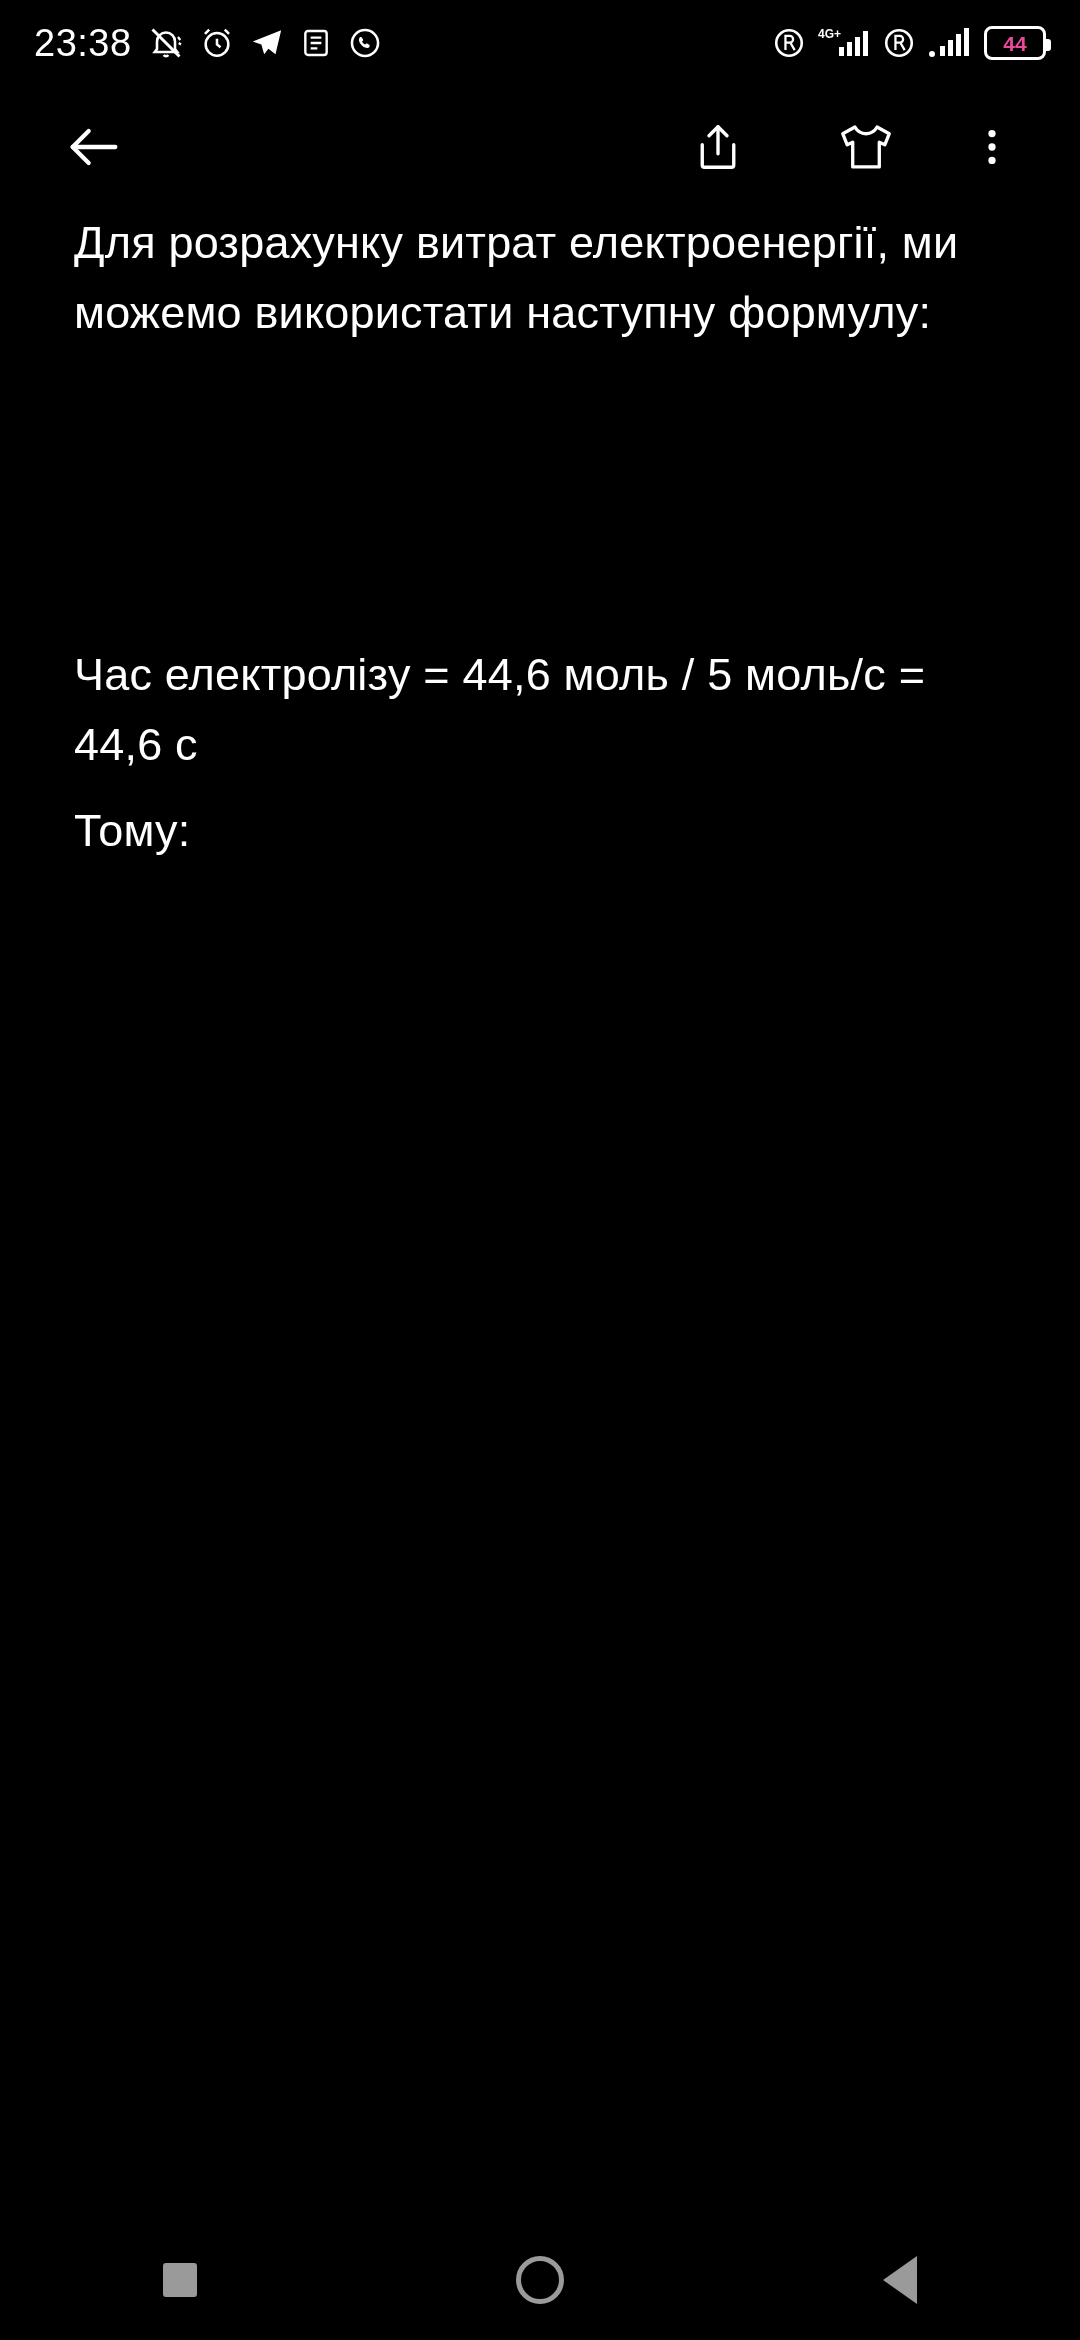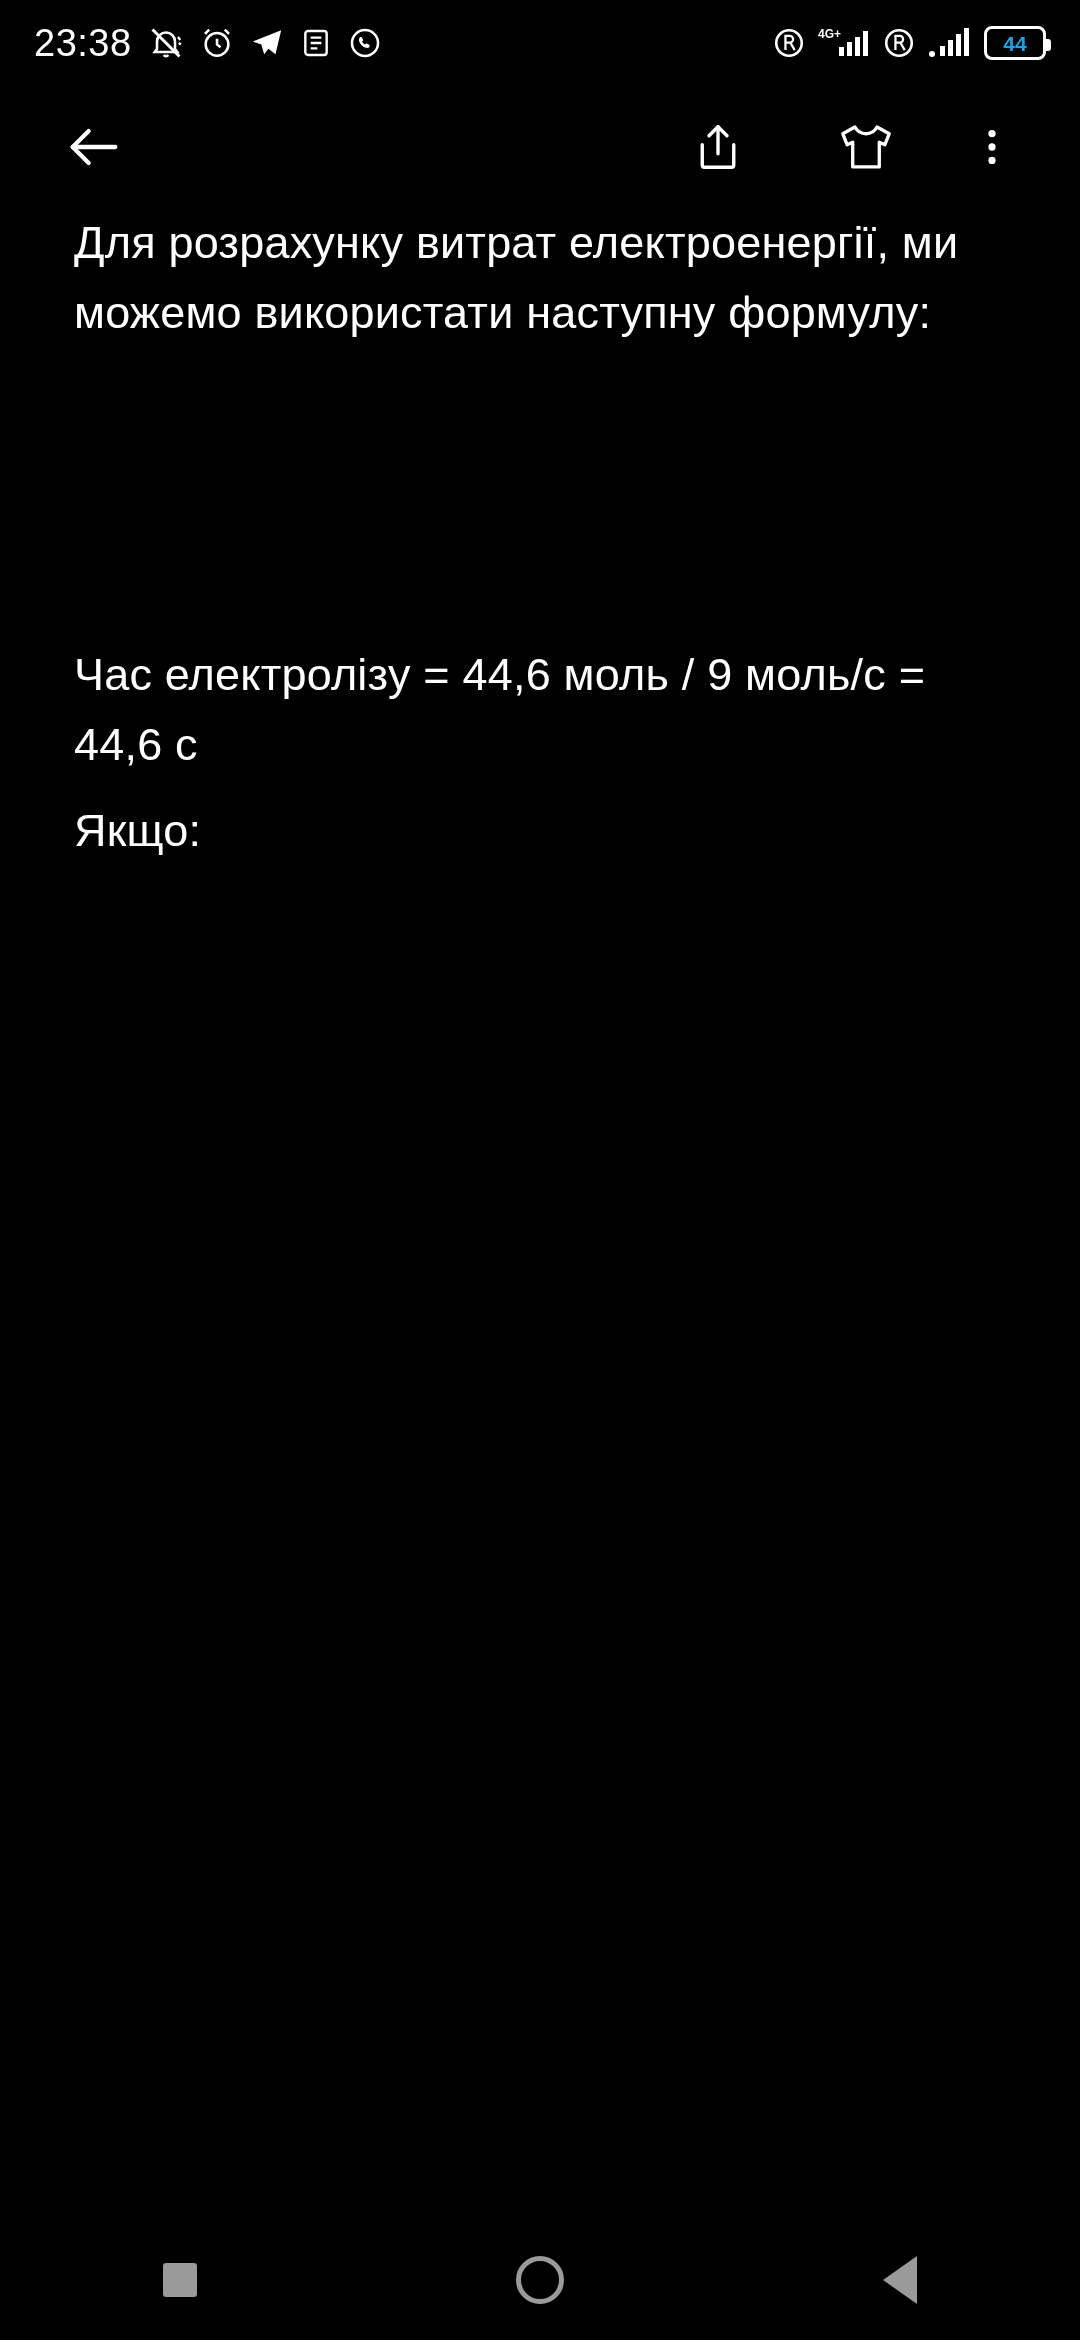--- a/index.html
+++ b/index.html
@@ -60,21 +60,21 @@
     right: -8px;
     top: 10px;
     width: 5px;
     height: 12px;
     background: #ffffff;
     border-radius: 0 3px 3px 0;
   }
   .battery span {
     font-size: 21px;
     font-weight: 700;
-    color: #0ea5e9;
+    color: #ec4899;
     line-height: 1;
   }
 
   
   .appbar {
     position: absolute;
     top: 86px; left: 0;
     width: 1080px;
     height: 122px;
     display: flex;
@@ -283,23 +283,23 @@
       </span>
     </div>
   </div>
 </div>
 
 <div class="content">
   <p class="para">Для розрахунку витрат електроенергії, ми можемо використати наступну формулу:</p>
   <div class="gap-lg"></div>
   <div class="gap-md"></div>
   <div class="gap-sm"></div>
-  <p class="para">Час електролізу = 44,6 моль / 9 моль/с = 44,6 с</p>
+  <p class="para">Час електролізу = 44,6 моль / 5 моль/с = 44,6 с</p>
   <div class="gap-sm"></div>
-  <p class="para">Якщо:</p>
+  <p class="para">Тому:</p>
 </div>
 
 <div class="navbar">
   <div class="navbtn">
     <span class="nav-square"></span>
   </div>
   <div class="navbtn">
     <span class="nav-circle"></span>
   </div>
   <div class="navbtn">

